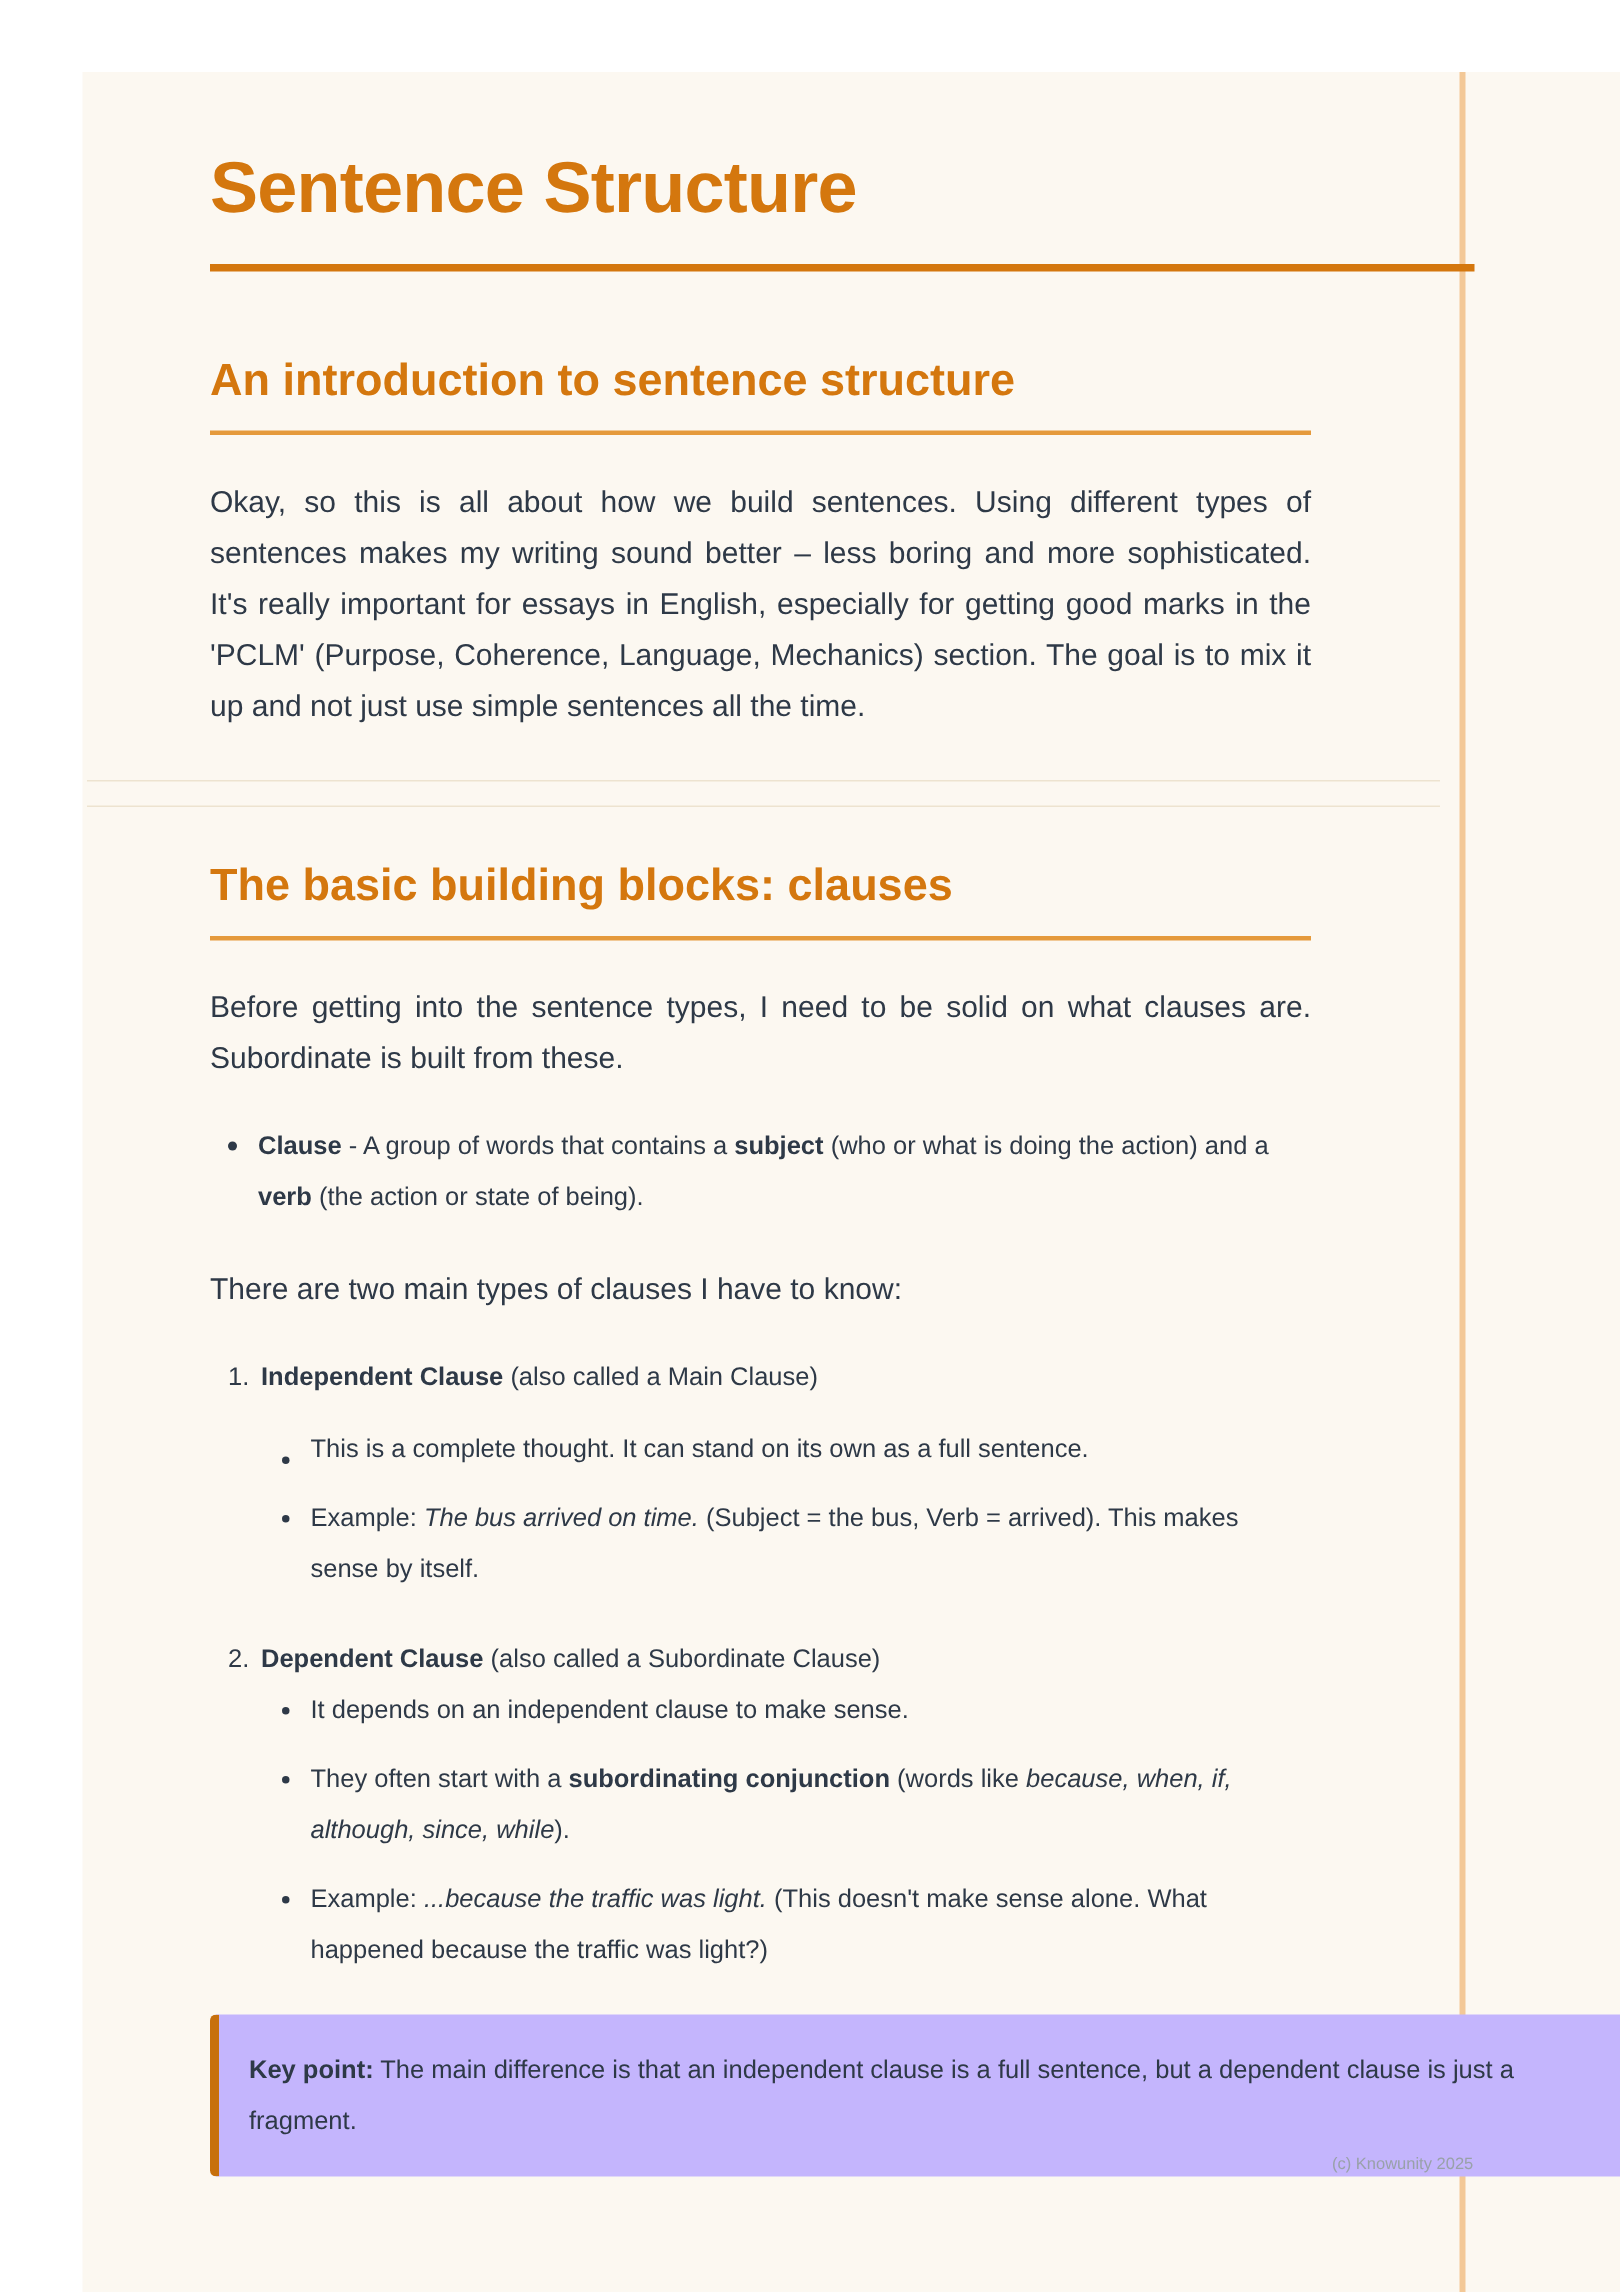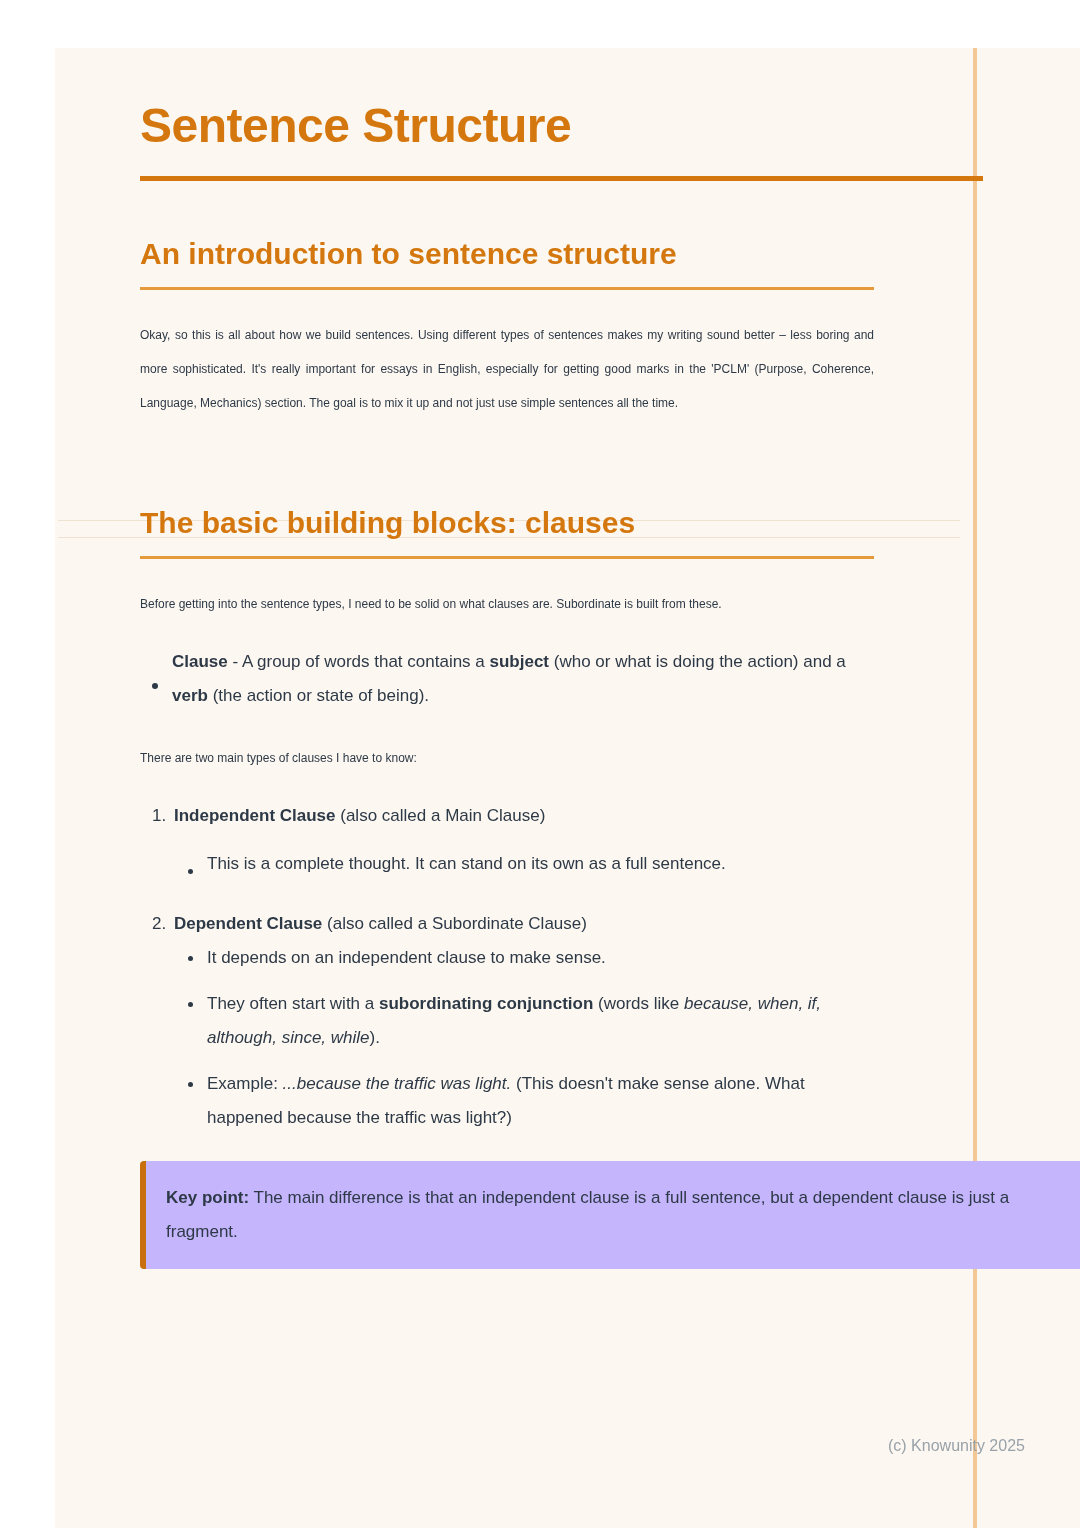--- a/index.html
+++ b/index.html
@@ -40,52 +40,52 @@
   h2 {
     margin: 56px 0 0 0;
     font-size: 30px; line-height: 34px; font-weight: 700;
     color: #D4770E;
   }
   .h2-rule {
     margin-top: 16px; width: 734px; height: 3px; background: #E59A3C;
   }
   p.body {
     width: 734px; margin: 28px 0 0 0;
-    font-size: 12px; line-height: 34px;
+    font-size: 20px; line-height: 34px;
   }
   .just { text-align: justify; }
   .section-gap { height: 30px; }
   .li { display: flex; width: 734px; align-items: flex-start; }
   .li-text { margin: 0; font-size: 17px; line-height: 34px; flex: 1; }
   .dot {
     flex: 0 0 6px; width: 6px; height: 6px; border-radius: 50%;
     background: #2E3947; margin-top: 14px; margin-right: 14px;
   }
   .dot.sm { flex-basis: 5px; width: 5px; height: 5px; margin-top: 15px; }
-  .l1 { padding-left: 12px; margin-top: 24px; align-items: center; }
+  .l1 { padding-left: 12px; margin-top: 24px; }
   .num-item { padding-left: 12px; margin-top: 24px; }
   .num-item.second { margin-top: 26px; }
   .num { width: 22px; flex: 0 0 22px; font-size: 17px; line-height: 34px; }
   .sub-list { padding-left: 48px; }
   .sub-list .li { width: 686px; }
   .sub-list .li.first { margin-top: 14px; align-items: center; }
   .sub-list .li + .li { margin-top: 12px; }
   strong { font-weight: 700; color: #2E3947; }
   em { font-style: italic; }
   .keypoint {
     margin-top: 26px; width: 947px;
     background: #c4b5fd;
     border-left: 6px solid #C7700D;
     border-radius: 4px;
     padding: 20px 20px;
   }
   .keypoint p { margin: 0; font-size: 17px; line-height: 34px; }
   .watermark {
     position: absolute; left: 888px; top: 1437px;
-    font-size: 16px; color: #99A1A9; z-index: 5;
+    font-size: 11px; color: #99A1A9; z-index: 5;
   }
 </style>
 </head>
 <body>
 
 <div class="paper"></div>
 <div class="rule-line r1"></div>
 <div class="rule-line r2"></div>
 <div class="margin-line"></div>
 
@@ -118,20 +118,24 @@
     <div class="li num-item">
       <span class="num">1.</span>
       <p class="li-text"><strong>Independent Clause</strong><span> (also called a Main Clause)</span></p>
     </div>
 
     <div class="sub-list">
       <div class="li first">
         <span class="dot sm"></span>
         <p class="li-text">This is a complete thought. It can stand on its own as a full sentence.</p>
       </div>
+      <div class="li">
+        <span class="dot sm"></span>
+        <p class="li-text"><span>Example: </span><em>The bus arrived on time.</em><span> (Subject = the bus, Verb = arrived). This makes sense by itself.</span></p>
+      </div>
     </div>
 
     <div class="li num-item second">
       <span class="num">2.</span>
       <p class="li-text"><strong>Dependent Clause</strong><span> (also called a Subordinate Clause)</span></p>
     </div>
 
     <div class="sub-list">
       <div class="li">
         <span class="dot sm"></span>

